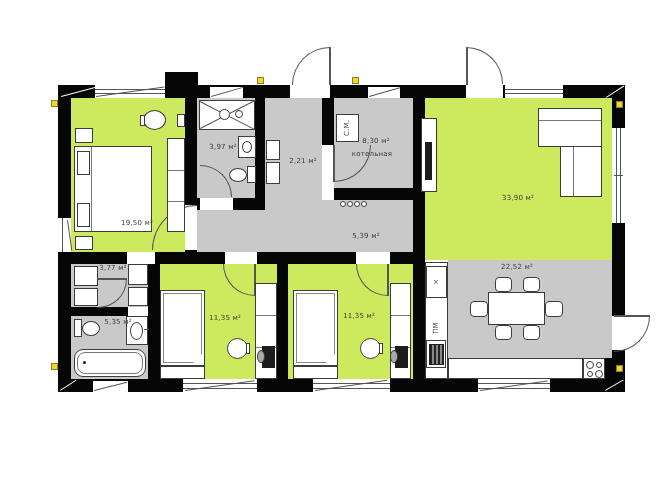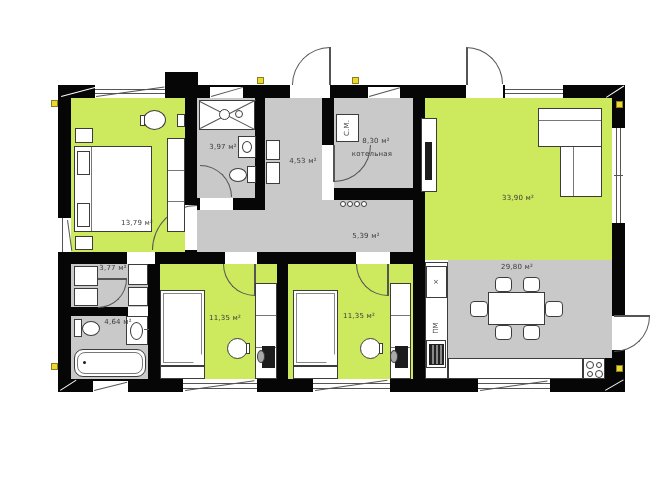--- a/index.html
+++ b/index.html
@@ -242,26 +242,26 @@
     <div class="circ" style="left:11px;top:11px;width:8px;height:8px"></div>
   </div>
   <div class="f" style="left:488px;top:292px;width:57px;height:33px"></div>
   <div class="f" style="left:495px;top:277px;width:17px;height:15px;border-radius:4px"></div>
   <div class="f" style="left:523px;top:277px;width:17px;height:15px;border-radius:4px"></div>
   <div class="f" style="left:495px;top:325px;width:17px;height:15px;border-radius:4px"></div>
   <div class="f" style="left:523px;top:325px;width:17px;height:15px;border-radius:4px"></div>
   <div class="f" style="left:470px;top:301px;width:18px;height:16px;border-radius:4px"></div>
   <div class="f" style="left:545px;top:301px;width:18px;height:16px;border-radius:4px"></div>
 
-  <div class="lbl" style="left:137px;top:223px">13,79 м²</div>
+  <div class="lbl" style="left:137px;top:223px">19,50 м²</div>
   <div class="lbl" style="left:223px;top:147px">3,97 м²</div>
-  <div class="lbl" style="left:303px;top:161px">4,53 м²</div>
+  <div class="lbl" style="left:303px;top:161px">2,21 м²</div>
   <div class="lbl" style="left:376px;top:141px">8,30 м²</div>
   <div class="lbl" style="left:372px;top:154px">котельная</div>
   <div class="lbl" style="left:518px;top:198px">33,90 м²</div>
   <div class="lbl" style="left:366px;top:236px">5,39 м²</div>
   <div class="lbl" style="left:113px;top:268px">3,77 м²</div>
-  <div class="lbl" style="left:118px;top:322px">4,64 м²</div>
+  <div class="lbl" style="left:118px;top:322px">5,35 м²</div>
   <div class="lbl" style="left:225px;top:318px">11,35 м²</div>
   <div class="lbl" style="left:359px;top:316px">11,35 м²</div>
-  <div class="lbl" style="left:517px;top:267px">29,80 м²</div>
+  <div class="lbl" style="left:517px;top:267px">22,52 м²</div>
 
 </div>
 
 </body></html>

